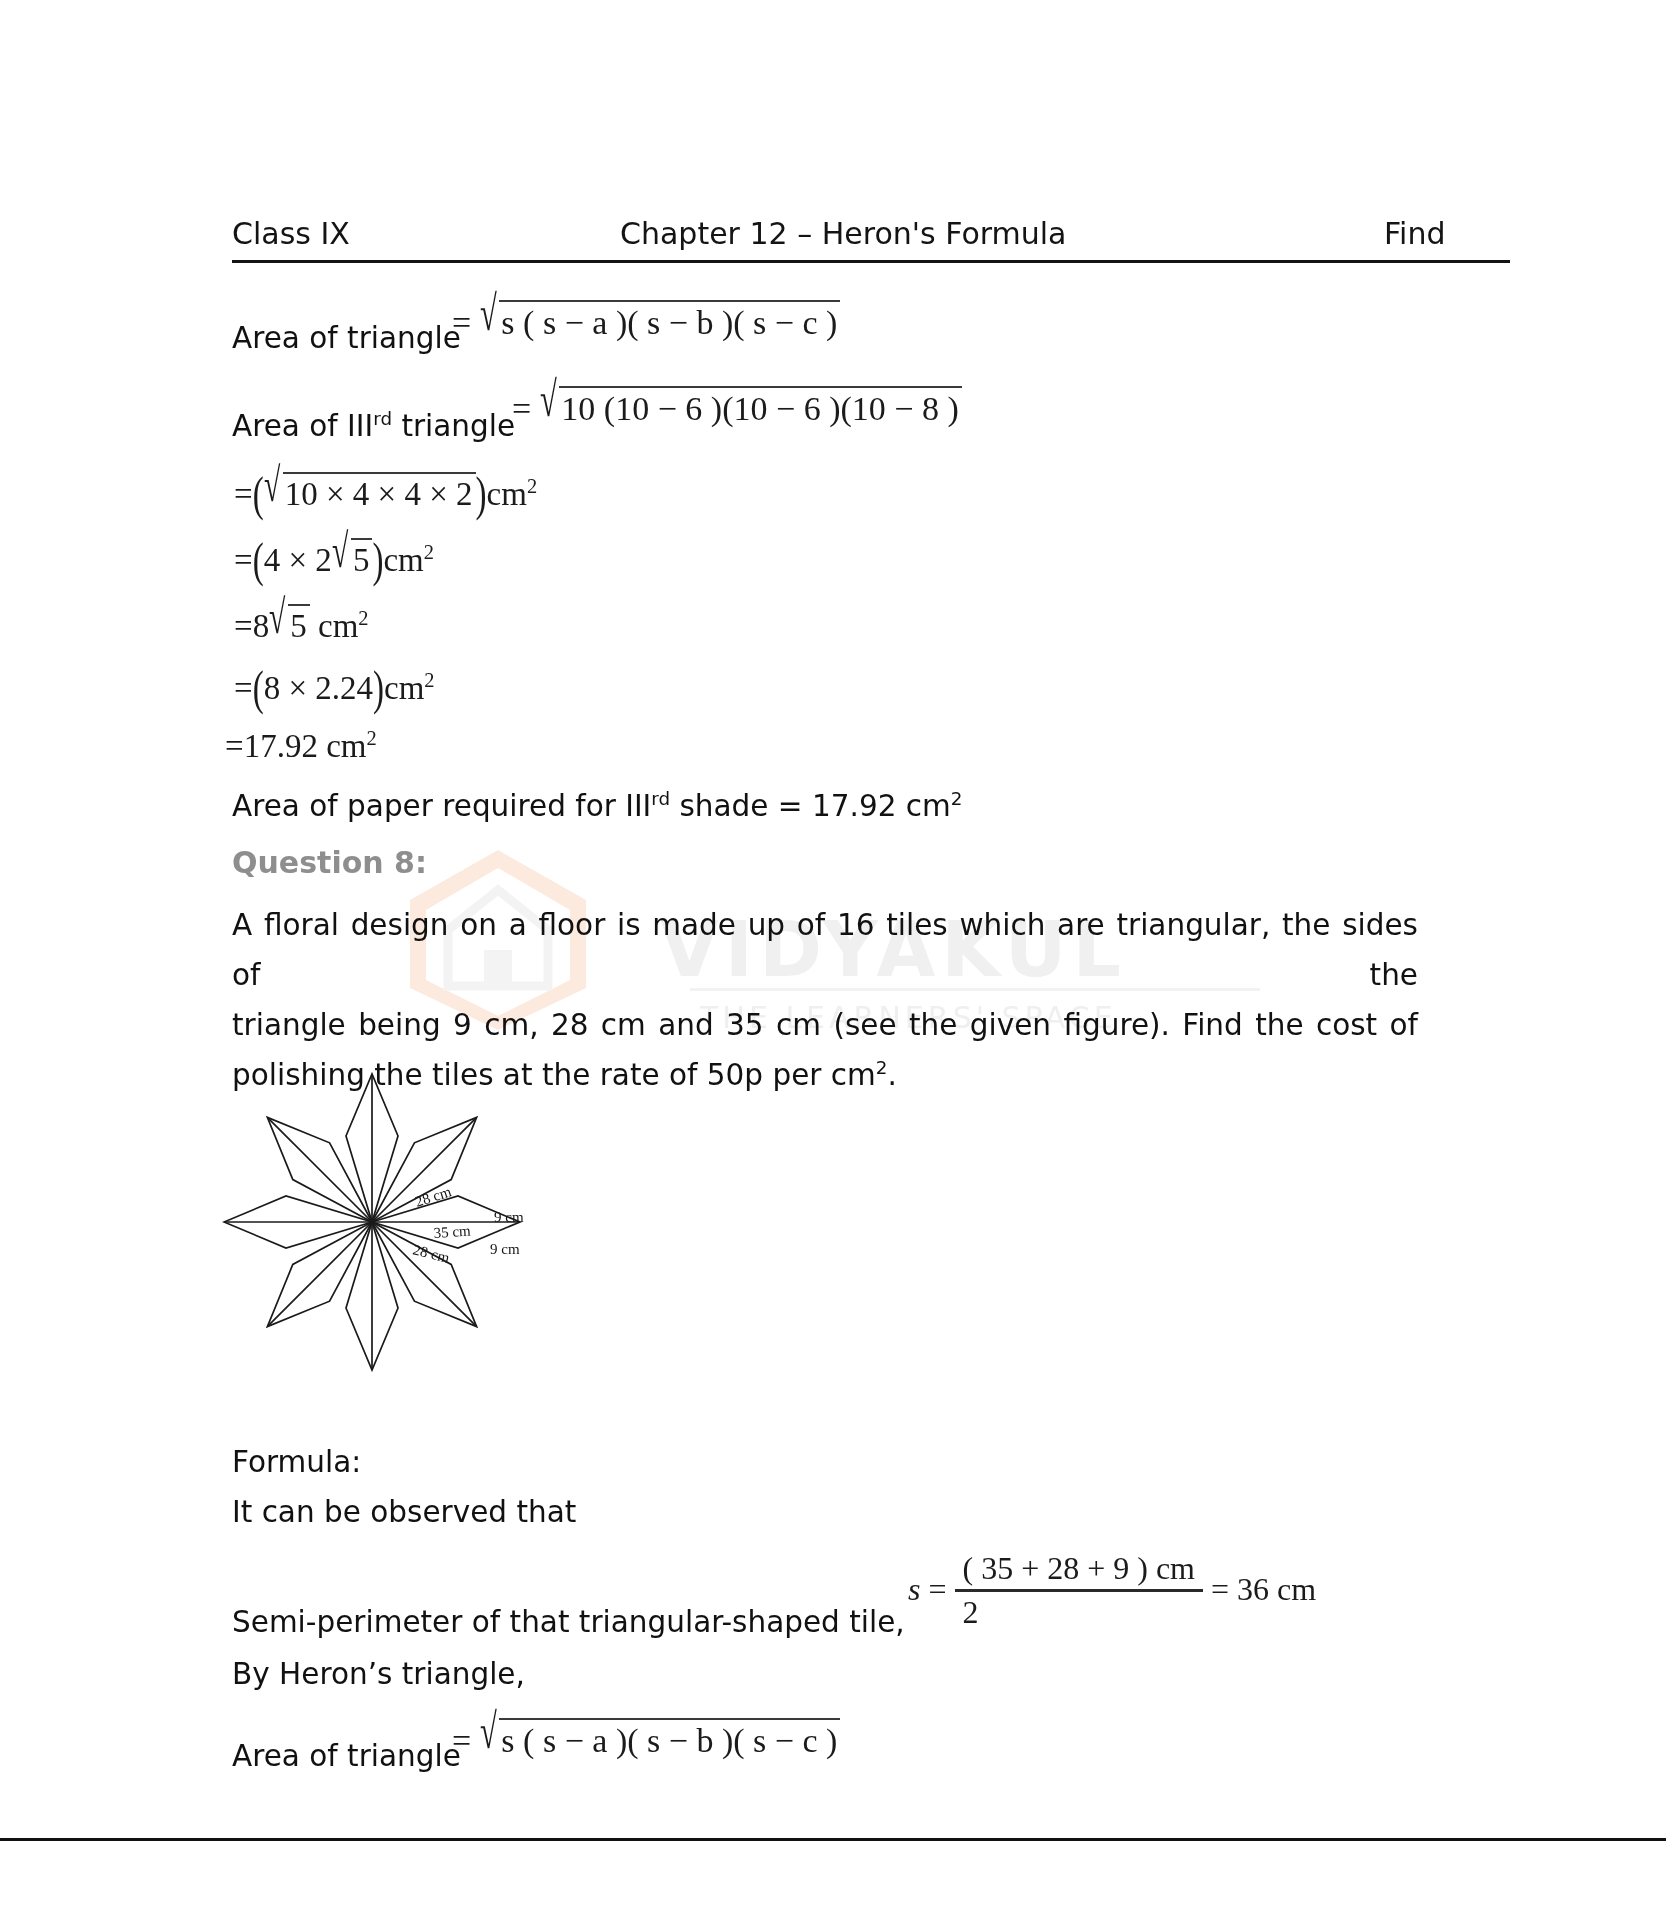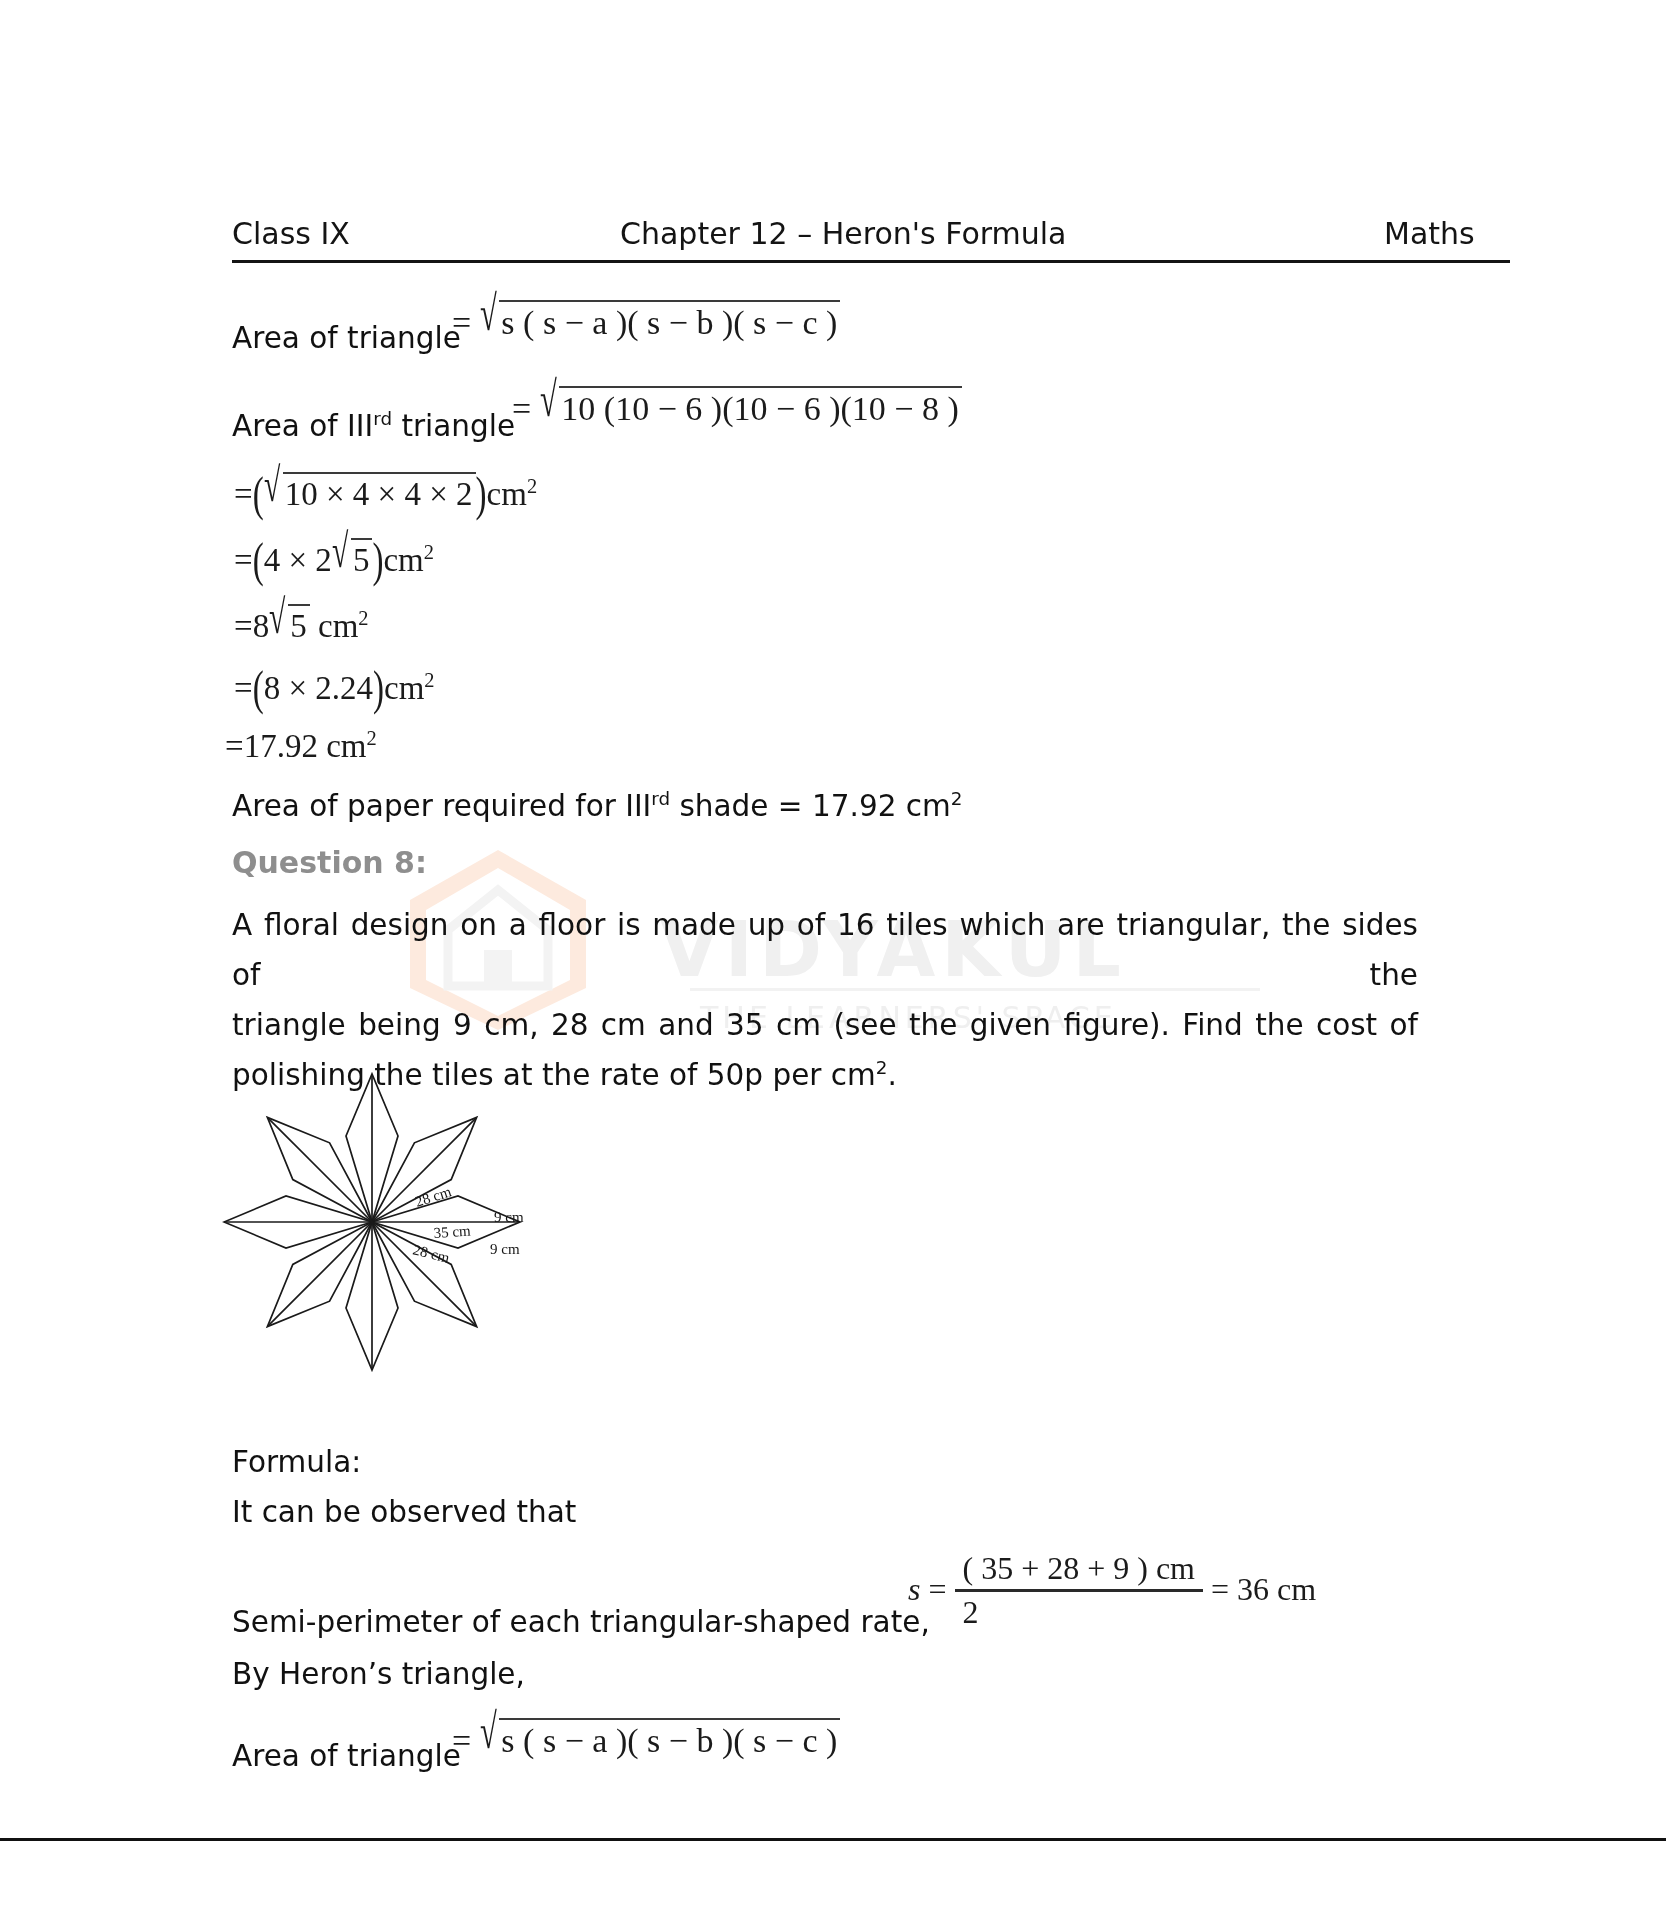--- a/index.html
+++ b/index.html
@@ -212,21 +212,21 @@
       <rect x="86" y="112" width="28" height="36" fill="#f3f3f3"></rect>
     </svg>
     <div class="wm-text">VIDYAKUL</div>
     <div class="wm-rule"></div>
     <div class="wm-sub">THE LEARNERS' SPACE</div>
   </div>
 
   <div class="header">
     <div class="hcell h-left">Class IX</div>
     <div class="hcell h-mid">Chapter 12 – Heron's Formula</div>
-    <div class="hcell h-right">Maths</div>
+    <div class="hcell h-right">Find</div>
   </div>
   <div class="header-rule"></div>
 
   <div class="txt" style="left:232px; top:324px;">Area of triangle</div>
   <div class="math" style="left:452px; top:300px; font-size:34px;">
     <span>=</span>
     <span class="sqrt">
       <span class="radical">√</span><span class="rad-body">s ( s − a )( s − b )( s − c )</span>
     </span>
   </div>
@@ -325,21 +325,21 @@
       <text x="212" y="216" transform="rotate(-4 212 216)">35 cm</text>
       <text x="268" y="232">9 cm</text>
       <text x="190" y="232" transform="rotate(14 190 232)">28 cm</text>
     </g>
   </svg>
 
   <div class="txt" style="left:232px; top:1448px;">Formula:</div>
 
   <div class="txt" style="left:232px; top:1498px;">It can be observed that</div>
 
-  <div class="txt" style="left:232px; top:1608px;">Semi-perimeter of each triangular-shaped rate,</div>
+  <div class="txt" style="left:232px; top:1608px;">Semi-perimeter of that triangular-shaped tile,</div>
 
   <div class="math" style="left:908px; top:1552px; font-size:32px;">
     <span style="font-style:italic;">s</span>
     <span>=</span>
     <span class="frac">
       <span class="num">( 35 + 28 + 9 ) cm</span>
       <span class="bar"></span>
       <span class="den">2</span>
     </span>
     <span>=</span>

